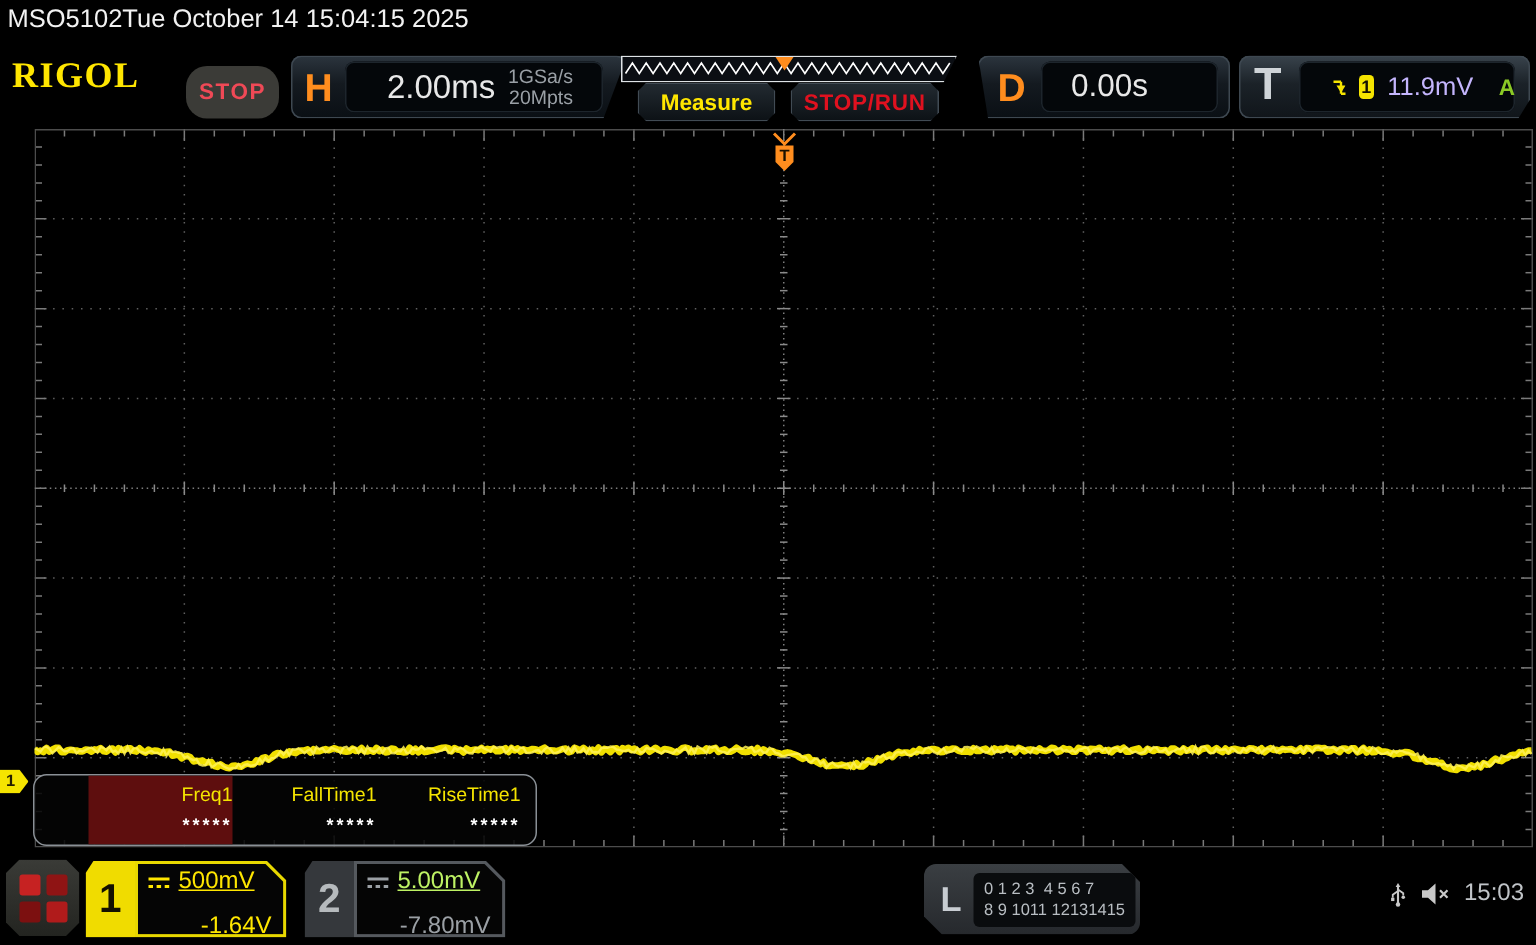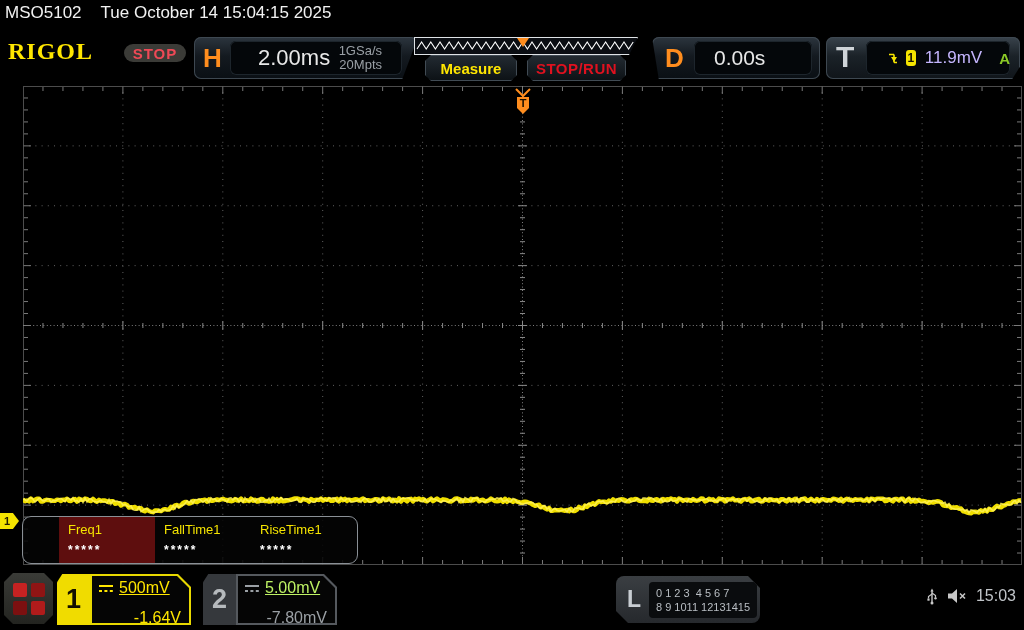--- a/index.html
+++ b/index.html
@@ -1,23 +1,23 @@
 <!DOCTYPE html>
 <html><head>
 <meta charset="utf-8">
 <style>
   html,body{margin:0;padding:0;background:#000;}
   .screen{position:relative;width:1024px;height:630px;background:#000;overflow:hidden;
           font-family:"Liberation Sans",sans-serif;-webkit-font-smoothing:antialiased;}
   
-  .topbar{position:absolute;left:5px;top:3px;color:#f2f2f2;font-size:17px;display:flex;gap:19px;white-space:pre;}
+  .topbar{position:absolute;left:5px;top:3px;color:#f2f2f2;font-size:17px;display:flex;gap:0;white-space:pre;}
   
   .logo{position:absolute;left:8px;top:38px;color:#ffe600;font-family:"Liberation Serif",serif;
         font-weight:bold;font-size:24px;letter-spacing:1px;}
-  .stop-badge{position:absolute;left:124px;top:44px;width:62px;height:18px;border-radius:14px;
+  .stop-badge{position:absolute;left:124px;top:44px;width:62px;height:35px;border-radius:14px;
         background:#3b3b37;color:#ef4956;font-weight:bold;font-size:15px;letter-spacing:1px;
         display:flex;align-items:center;justify-content:center;}
   .panel{position:absolute;top:37px;height:42px;background:linear-gradient(#2c353e,#141a20 45%,#0a0f14);
         box-shadow:inset 0 0 0 1px #3e4851;border-radius:7px;}
   .panel .plabel{position:absolute;left:9px;top:6px;font-size:26px;font-weight:bold;color:#ff8d1e;}
   .inner{position:absolute;top:4px;bottom:4px;background:#04070a;border-radius:6px;
         box-shadow:inset 0 0 0 1px #1d252c;display:flex;align-items:center;}
   .h-panel{left:194px;width:224px;clip-path:polygon(0 0,100% 0,93% 100%,0 100%);}
   .h-panel .inner{left:36px;right:16px;}
   .tb-main{color:#e8e8e8;font-size:22px;margin-left:28px;flex:1;}
@@ -46,21 +46,21 @@
   .t-mode{color:#8bc926;font-size:15px;font-weight:bold;margin-left:8px;}
   
   .grat{position:absolute;left:23px;top:86px;width:999px;height:479px;}
   .grat svg{position:absolute;left:0;top:0;}
   .trig-marker{position:absolute;left:513px;top:87px;width:20px;height:28px;}
   .ch1-marker{position:absolute;left:0;top:513px;width:19px;height:16px;background:#f5e400;
         clip-path:polygon(0 0,68% 0,100% 50%,68% 100%,0 100%);color:#241e00;font-size:11px;
         font-weight:bold;display:flex;align-items:center;justify-content:center;padding-right:5px;box-sizing:border-box;}
   
   .meas{position:absolute;left:22px;top:516px;width:334px;height:46px;background:rgba(4,4,4,.88);
-        border:1px solid #8a9096;border-radius:9px;overflow:hidden;}
+        border:1px solid #8a9096;border-radius:9px;overflow:hidden;text-align:right;}
   .meas-cell{position:absolute;top:0;bottom:0;width:96px;padding:5px 0 0 9px;box-sizing:border-box;}
   .meas-cell.sel{background:#5e0e0e;}
   .meas-label{color:#f5e400;font-size:13px;}
   .meas-value{color:#ffffff;font-size:12px;font-weight:bold;letter-spacing:2px;margin-top:6px;}
   
   .grid-btn{position:absolute;left:4px;top:573px;width:49px;height:51px;background:linear-gradient(#3a3b37,#232420);
         clip-path:polygon(9px 0,calc(100% - 9px) 0,100% 9px,100% calc(100% - 9px),calc(100% - 9px) 100%,9px 100%,0 calc(100% - 9px),0 9px);
         display:grid;grid-template-columns:14px 14px;grid-template-rows:14px 14px;gap:4px;place-content:center;}
   .gsq{border-radius:2px;}
   .ch-group{position:absolute;top:574px;height:51px;display:flex;}

